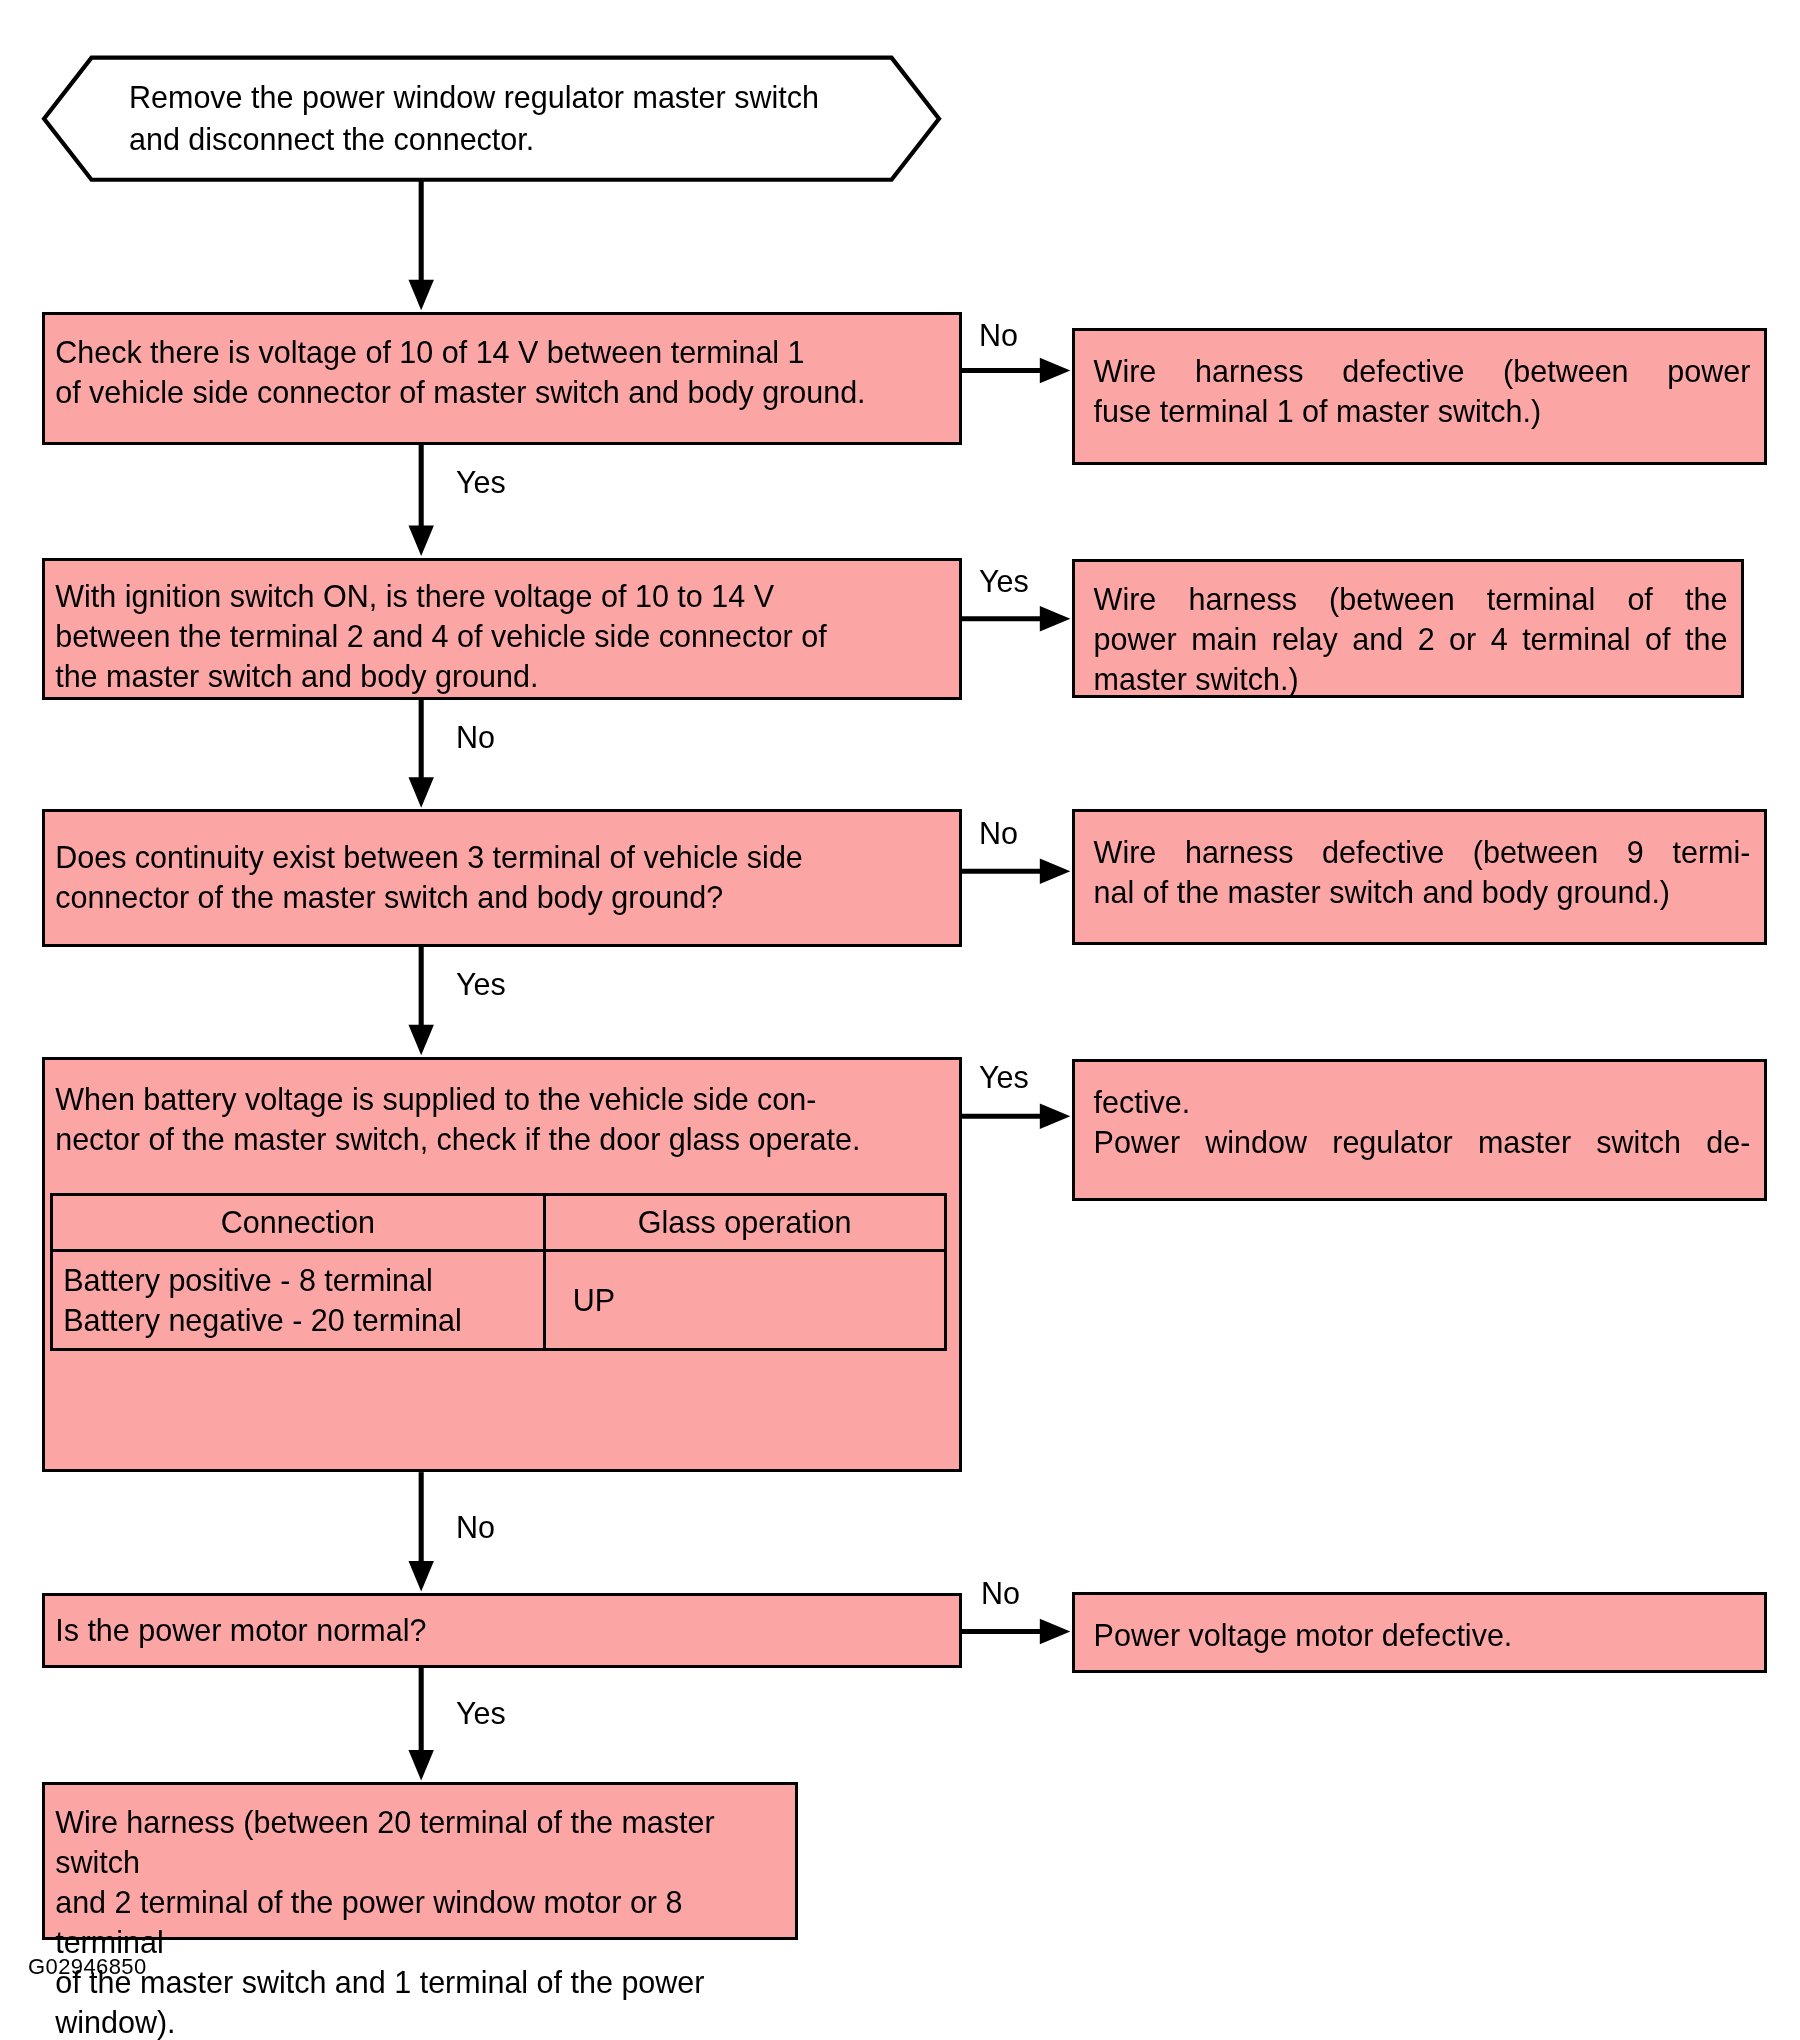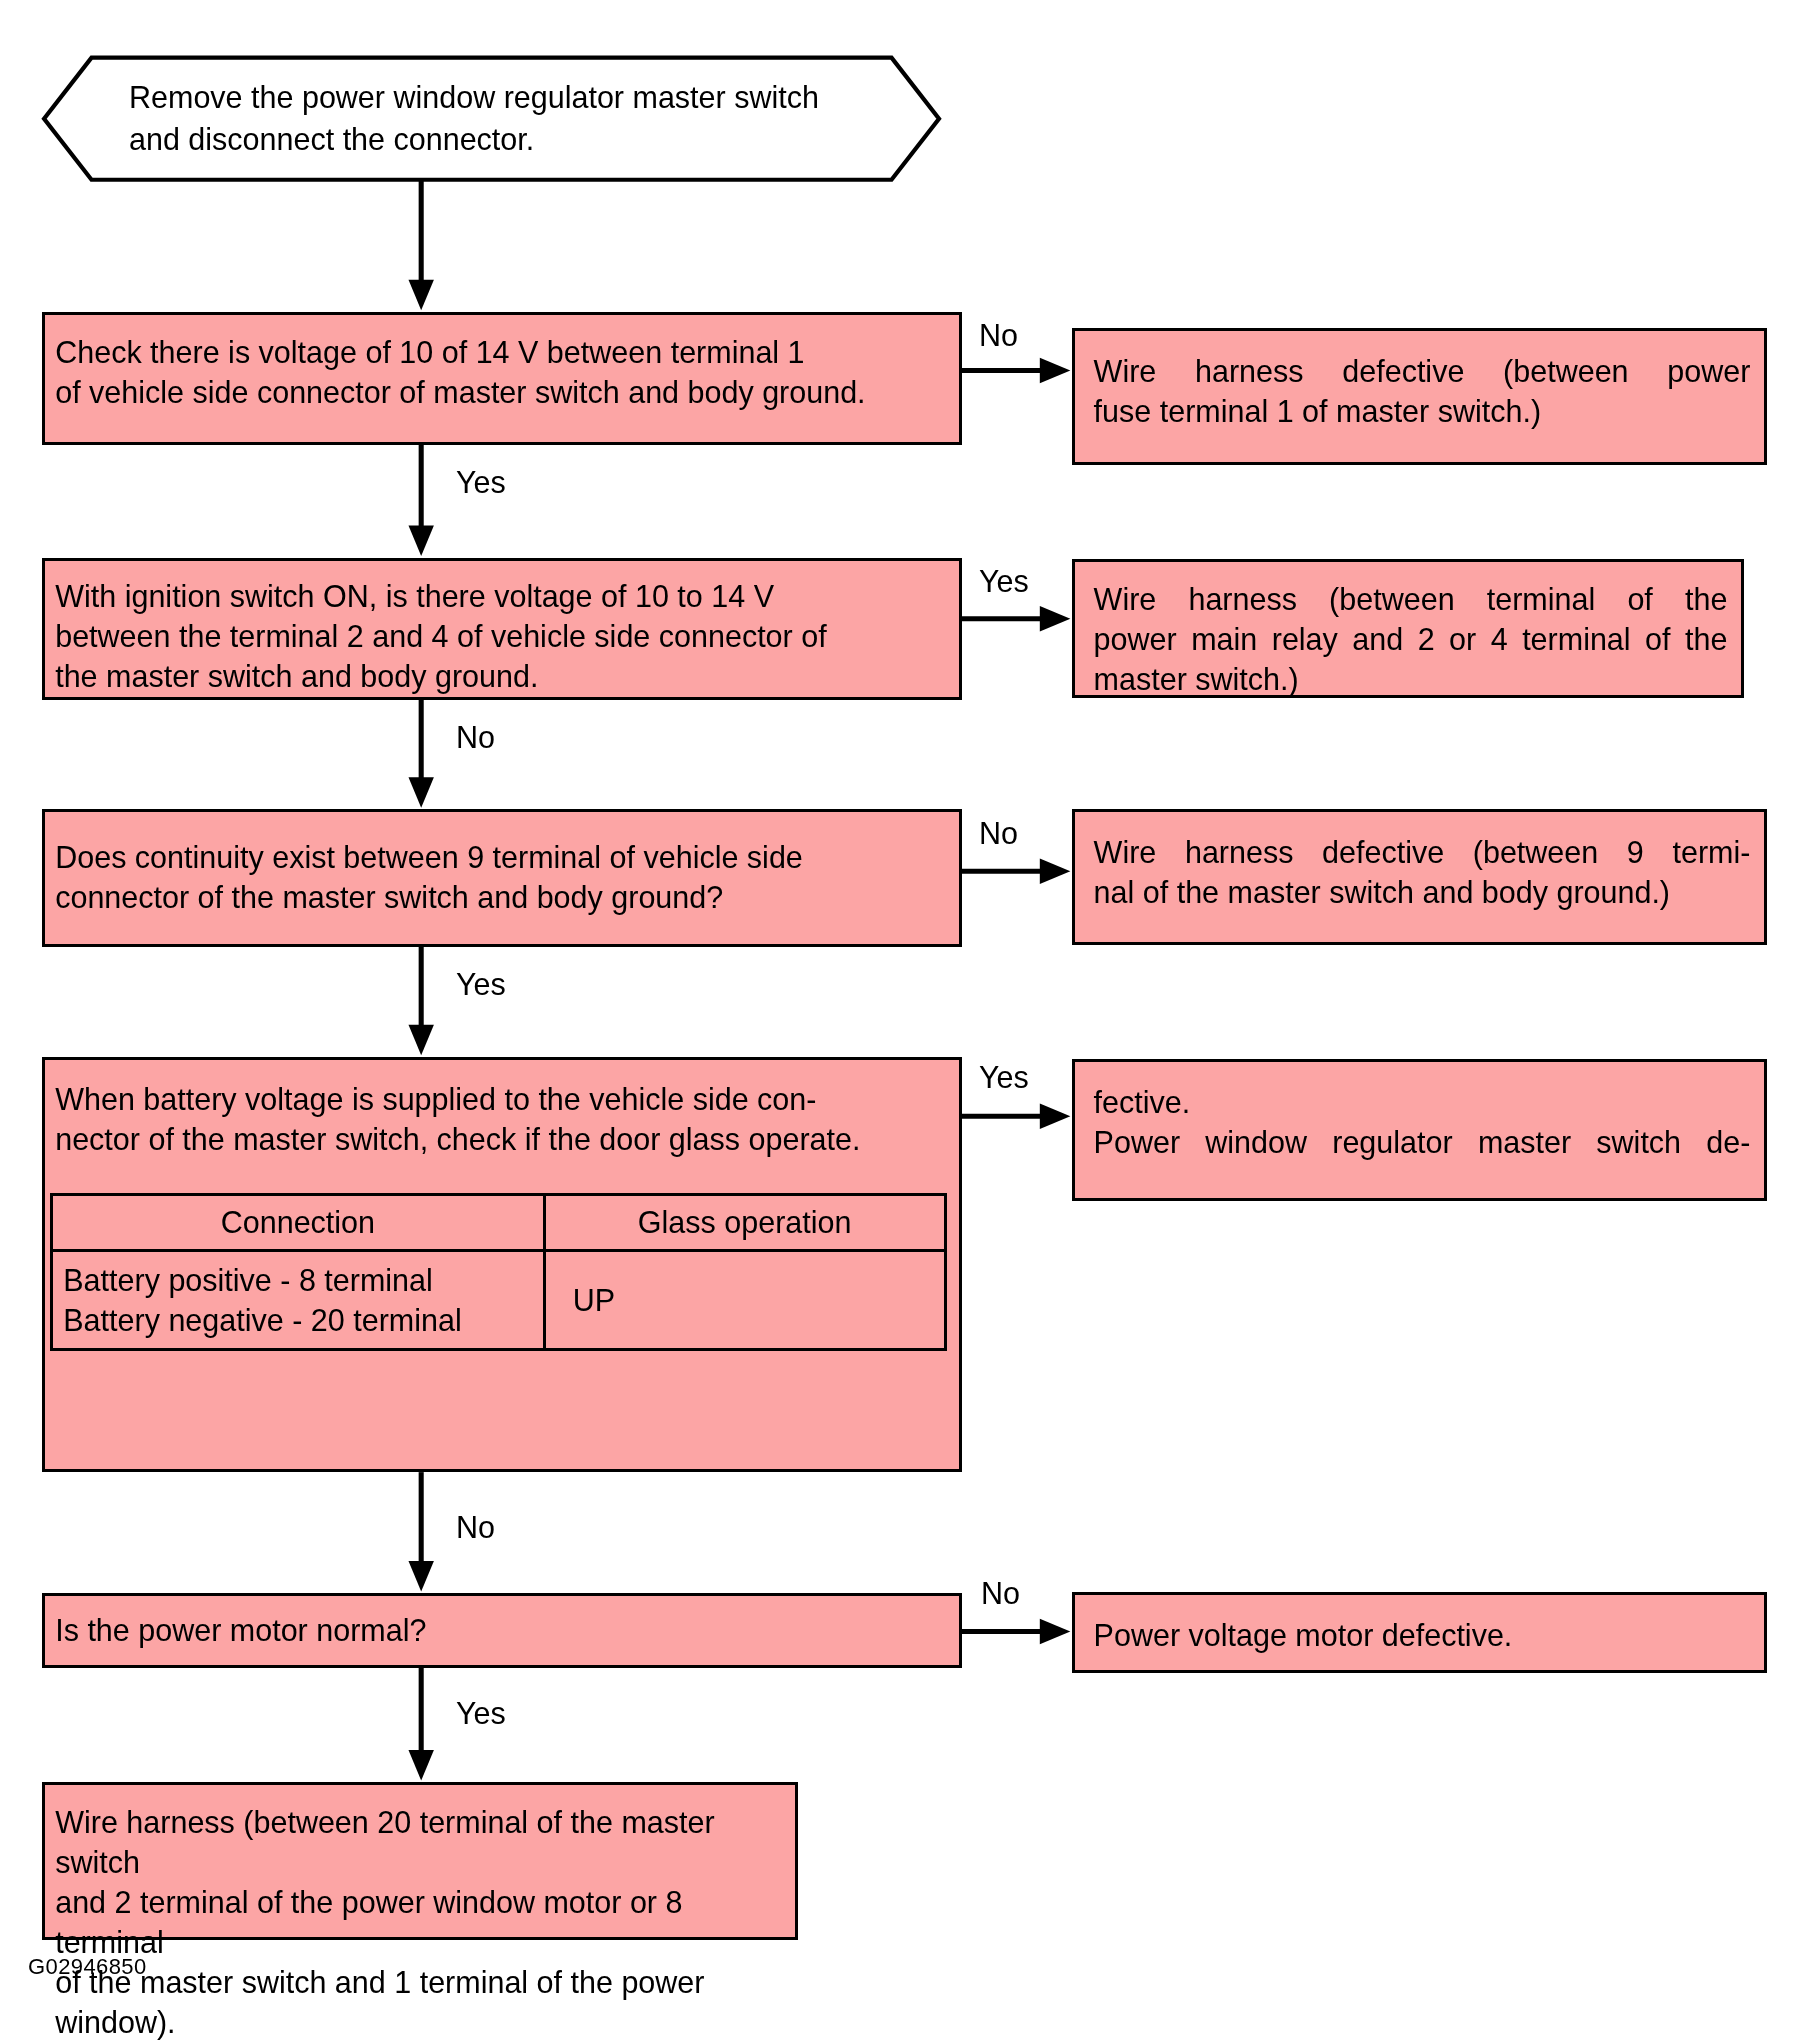--- a/index.html
+++ b/index.html
@@ -88,21 +88,21 @@
 of vehicle side connector of master switch and body ground.</div>
   </div>
 
   <div class="node" style="left:42px;top:558px;width:920px;height:142px;">
     <div class="qtext" style="padding-top:15.3px;">With ignition switch ON, is there voltage of 10 to 14 V
 between the terminal 2 and 4 of vehicle side connector of
 the master switch and body ground.</div>
   </div>
 
   <div class="node" style="left:42px;top:809px;width:920px;height:138px;">
-    <div class="qtext" style="padding-top:25.4px;">Does continuity exist between 9 terminal of vehicle side
+    <div class="qtext" style="padding-top:25.4px;">Does continuity exist between 3 terminal of vehicle side
 connector of the master switch and body ground?</div>
   </div>
 
   <div class="node" style="left:42px;top:1057px;width:920px;height:415px;">
     <div class="qtext" style="padding-top:18.6px;">When battery voltage is supplied to the vehicle side con-
 nector of the master switch, check if the door glass operate.</div>
     <table class="ctable">
       <tbody>
         <tr>
           <th class="c1">Connection</th>

